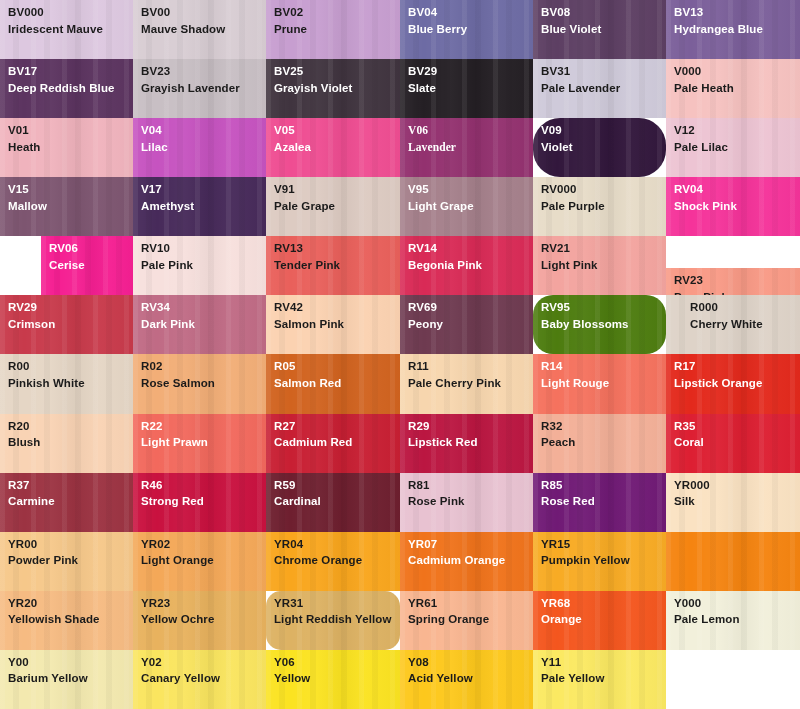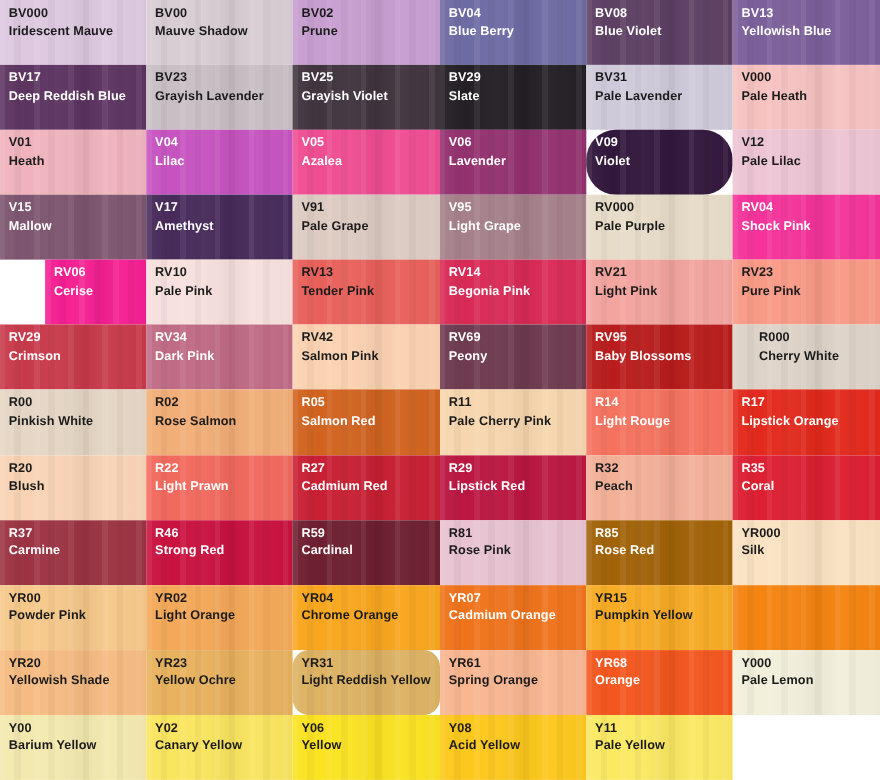--- a/index.html
+++ b/index.html
@@ -123,21 +123,21 @@
       <div class="txt">
         <div class="code">BV08</div>
         <div class="name">Blue Violet</div>
       </div>
     </div>
     <div class="swatch t-light" style="background-color: rgb(123, 95, 154);">
       <div class="bands"></div>
       <div class="bands2"></div>
       <div class="txt">
         <div class="code">BV13</div>
-        <div class="name">Yellowish Blue</div>
+        <div class="name">Hydrangea Blue</div>
       </div>
     </div>
     <div class="swatch t-light" style="background-color: rgb(92, 52, 96);">
       <div class="bands"></div>
       <div class="bands2"></div>
       <div class="txt">
         <div class="code">BV17</div>
         <div class="name">Deep Reddish Blue</div>
       </div>
     </div>
@@ -198,21 +198,21 @@
       </div>
     </div>
     <div class="swatch t-light" style="background-color: rgb(239, 77, 146);">
       <div class="bands"></div>
       <div class="bands2"></div>
       <div class="txt">
         <div class="code">V05</div>
         <div class="name">Azalea</div>
       </div>
     </div>
-    <div class="swatch t-light" style="background-color: rgb(147, 49, 111);">
+    <div class="swatch t-light" style="background-color: rgb(147, 49, 111); font-family: Liberation Serif, serif;">
       <div class="bands"></div>
       <div class="bands2"></div>
       <div class="txt">
         <div class="code">V06</div>
         <div class="name">Lavender</div>
       </div>
     </div>
     <div class="swatch t-light" style="background-color: rgb(50, 23, 60); border-radius: 27px;">
       <div class="bands"></div>
       <div class="bands2"></div>
@@ -310,21 +310,21 @@
       </div>
     </div>
     <div class="swatch t-dark" style="background-color: rgb(243, 164, 159);">
       <div class="bands"></div>
       <div class="bands2"></div>
       <div class="txt">
         <div class="code">RV21</div>
         <div class="name">Light Pink</div>
       </div>
     </div>
-    <div class="swatch t-dark" style="background-color: rgb(249, 154, 134);">
+    <div class="swatch t-dark" style="background-color: rgb(249, 154, 134); margin-top: 32px;">
       <div class="bands"></div>
       <div class="bands2"></div>
       <div class="txt">
         <div class="code">RV23</div>
         <div class="name">Pure Pink</div>
       </div>
     </div>
     <div class="swatch t-light" style="background-color: rgb(200, 58, 75);">
       <div class="bands"></div>
       <div class="bands2"></div>
@@ -350,21 +350,21 @@
       </div>
     </div>
     <div class="swatch t-light" style="background-color: rgb(110, 58, 80);">
       <div class="bands"></div>
       <div class="bands2"></div>
       <div class="txt">
         <div class="code">RV69</div>
         <div class="name">Peony</div>
       </div>
     </div>
-    <div class="swatch t-light" style="background-color: #b91c1c;">
+    <div class="swatch t-light" style="background-color: #4d7c0f; border-radius: 20px;">
       <div class="bands"></div>
       <div class="bands2"></div>
       <div class="txt">
         <div class="code">RV95</div>
         <div class="name">Baby Blossoms</div>
       </div>
     </div>
     <div class="swatch t-dark" style="background-color: rgb(222, 211, 200); padding-left: 24px;">
       <div class="bands"></div>
       <div class="bands2"></div>
@@ -494,21 +494,21 @@
       </div>
     </div>
     <div class="swatch t-dark" style="background-color: rgb(232, 194, 209);">
       <div class="bands"></div>
       <div class="bands2"></div>
       <div class="txt">
         <div class="code">R81</div>
         <div class="name">Rose Pink</div>
       </div>
     </div>
-    <div class="swatch t-light" style="background-color: #a16207;">
+    <div class="swatch t-light" style="background-color: #701a75;">
       <div class="bands"></div>
       <div class="bands2"></div>
       <div class="txt">
         <div class="code">R85</div>
         <div class="name">Rose Red</div>
       </div>
     </div>
     <div class="swatch t-dark" style="background-color: rgb(250, 226, 194);">
       <div class="bands"></div>
       <div class="bands2"></div>

